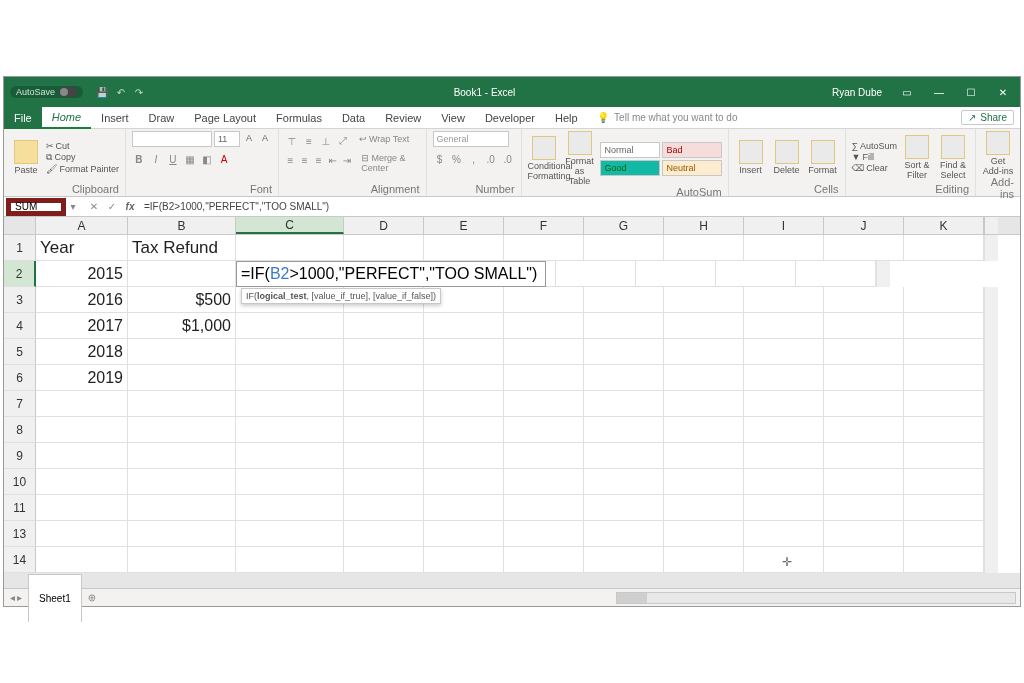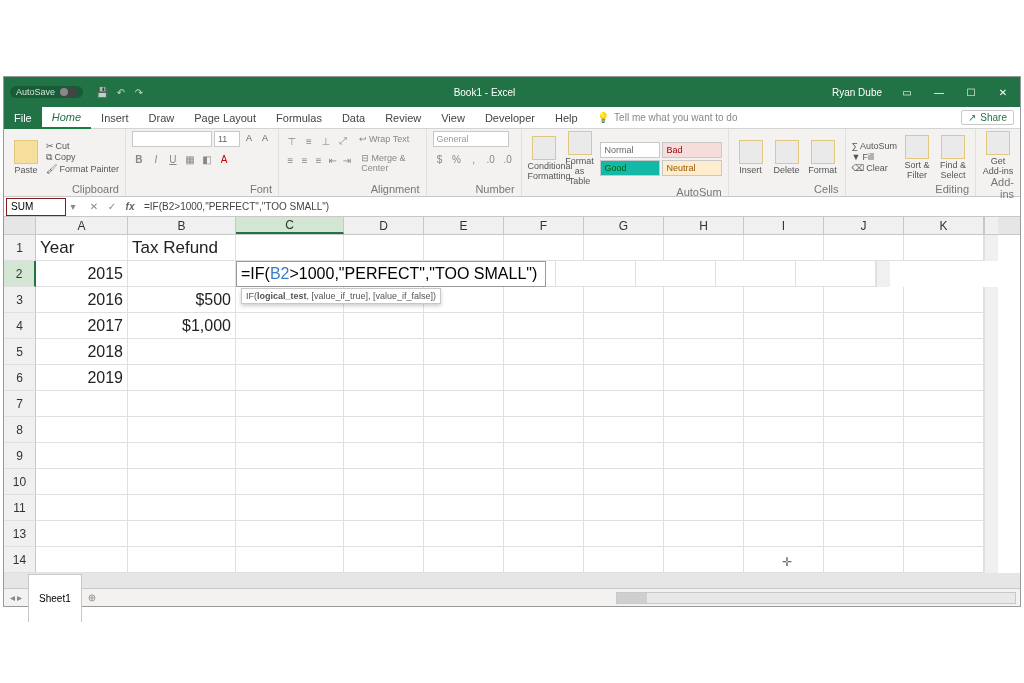--- a/index.html
+++ b/index.html
@@ -41,21 +41,21 @@
   .smallstack{display:flex;flex-direction:column;gap:1px;font-size:9px;color:#555;}
   .smallstack div{white-space:nowrap;display:flex;align-items:center;gap:2px;}
   .fontbox{width:80px;height:16px;border:1px solid #c8c8c8;background:#fff;padding:0 3px;font-size:9px;display:flex;align-items:center;color:#999;}
   .szbox{width:26px;height:16px;border:1px solid #c8c8c8;background:#fff;padding:0 3px;font-size:9px;display:flex;align-items:center;}
   .iconrow{display:flex;gap:3px;margin-top:3px;color:#888;font-size:10px;}
   .ic{width:14px;height:14px;display:flex;align-items:center;justify-content:center;}
   .stylecell{width:60px;height:16px;border:1px solid #c8c8c8;font-size:9px;display:flex;align-items:center;padding:0 4px;}
 
   
   .fbar { height:20px; background:#fff; border-bottom:1px solid #c8c8c8; display:flex; align-items:center; font-size:10px;}
-  .namebox{width:60px;height:18px;border:1px solid #7f1d1d;margin-left:2px;display:flex;align-items:center;padding:0 4px;font-size:10px;}
+  .namebox{width:60px;height:18px;border:5px solid #7f1d1d;margin-left:2px;display:flex;align-items:center;padding:0 4px;font-size:10px;}
   .nbdrop{width:14px;text-align:center;color:#888;}
   .fbtns{display:flex;align-items:center;gap:2px;margin-left:6px;}
   .fbtn{width:16px;height:16px;display:flex;align-items:center;justify-content:center;color:#888;font-size:10px;}
   .fx{font-style:italic;font-weight:bold;color:#666;}
   .formula-input{flex:1;padding:0 6px;font-size:10px;color:#444;}
 
   
   .colhdrs{height:18px;display:flex;background:#e6e6e6;border-bottom:1px solid #c8c8c8;font-size:12px;}
   .corner{width:32px;border-right:1px solid #c8c8c8;background:#e6e6e6;}
   .ch{border-right:1px solid #c8c8c8;display:flex;align-items:center;justify-content:center;color:#333;background:#f0f0f0;}

